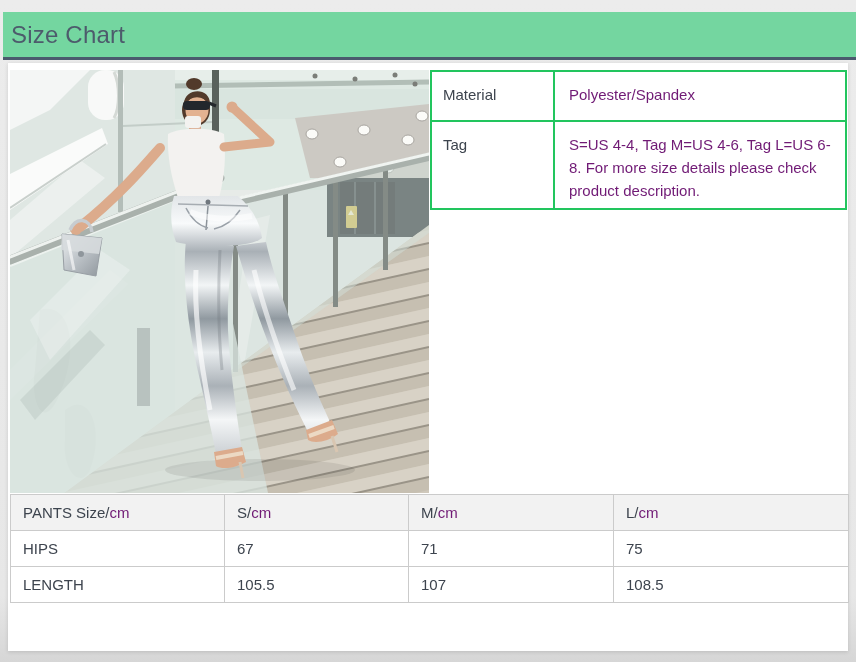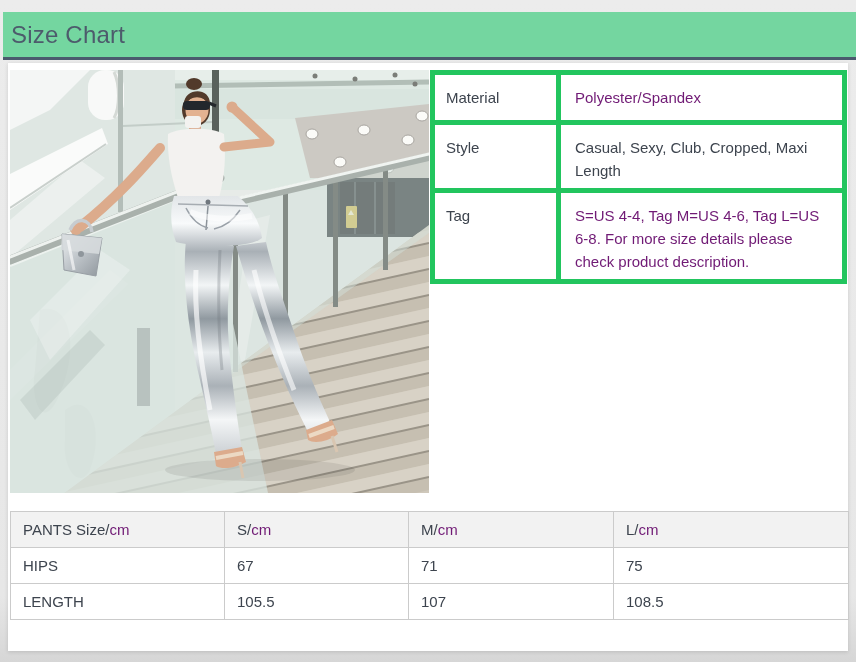--- a/index.html
+++ b/index.html
@@ -34,33 +34,33 @@
   }
   .photo svg{display:block;}
 
   
   table{border-collapse:collapse;}
   .details{
     position:absolute;left:430px;top:70px;width:417px;table-layout:fixed;
     font-size:15px;color:#3d444e;
   }
   .details th,.details td{
-    border:5px solid #22c55e;vertical-align:top;text-align:left;
+    border:2px solid #22c55e;vertical-align:top;text-align:left;
     padding:11px 10px 6px 11px;line-height:23px;font-weight:normal;
     background:#fff;
   }
   .details th{width:100px;}
   .details td{padding-left:14px;}
   .details tr.h50{height:50px;} .details tr.h63{height:63px;}
   .details tr.h80{height:80px;} .details tr.h82{height:82px;}
   .red{color:#701a75;}
 
   
   .sizes{
-    position:absolute;left:10px;top:511px;width:838px;table-layout:fixed;
+    position:absolute;left:10px;top:494px;width:838px;table-layout:fixed;
     font-size:15px;color:#3d444e;
   }
   .sizes th,.sizes td{
     border:1px solid #cbcbcb;text-align:left;vertical-align:middle;
     padding:0 0 0 12px;height:35px;font-weight:normal;background:#fff;
   }
   .sizes thead th{background:#f2f2f2;}
   .col-0{width:214px;}.col-1{width:184px;}.col-2{width:205px;}.col-3{width:235px;}
 </style>
 </head>
@@ -250,24 +250,20 @@
       </g>
     </svg>
   </figure>
 
   <table class="details">
     <tbody>
       <tr class="h50">
         <th>Material</th>
         <td class="red">Polyester/Spandex</td>
       </tr>
-      <tr class="h50">
-        <th>Style</th>
-        <td>Casual, Sexy, Club, Cropped, Maxi Length</td>
-      </tr>
       <tr class="h80">
         <th>Tag</th>
         <td class="red">S=US 4-4, Tag M=US 4-6, Tag L=US 6-8. For more size details please check product description.</td>
       </tr>
     </tbody>
   </table>
 
   <table class="sizes">
     <colgroup>
       <col class="col-0">

